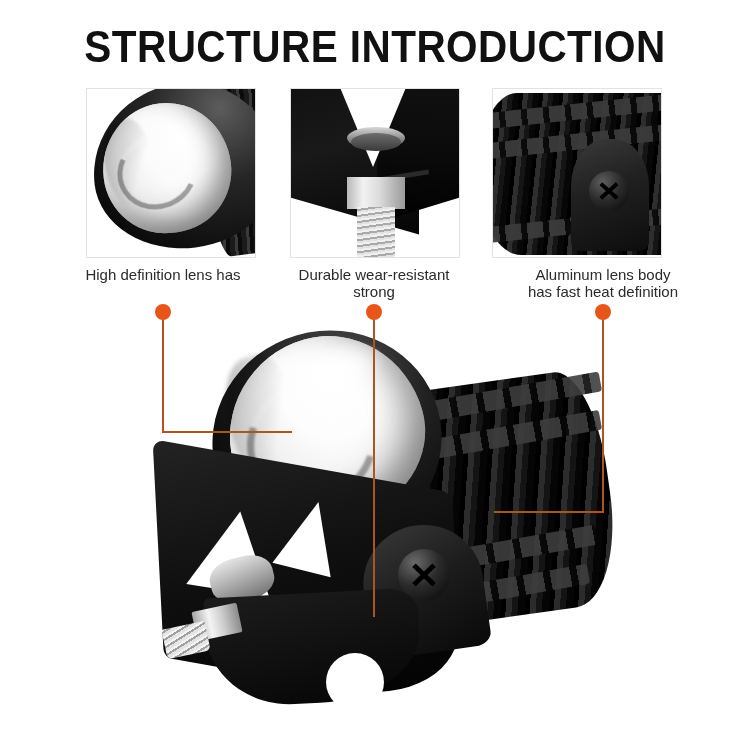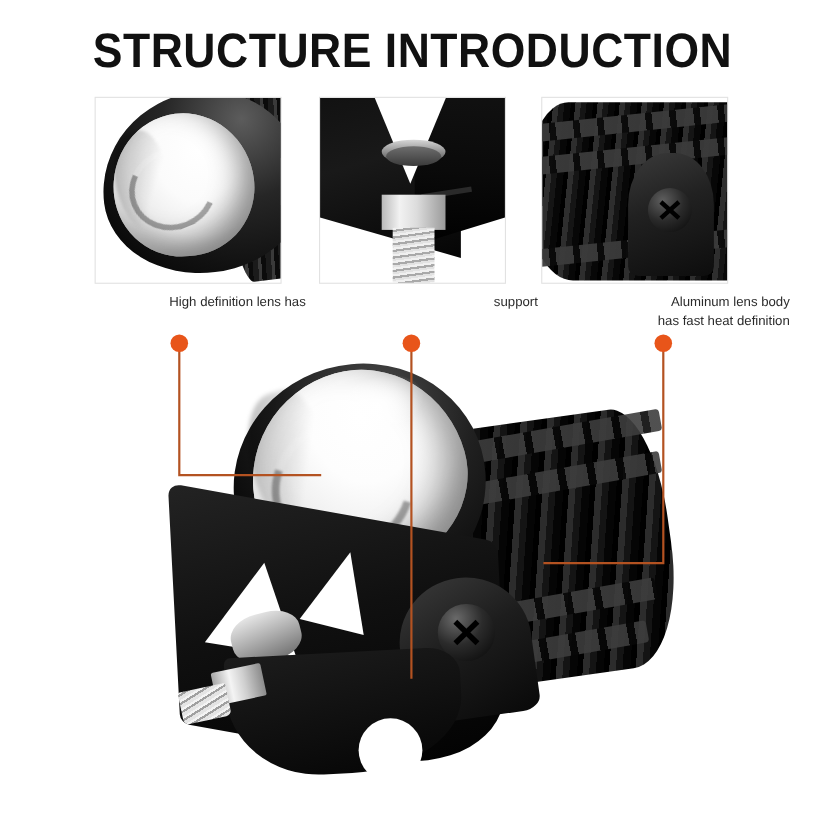--- a/index.html
+++ b/index.html
@@ -186,22 +186,22 @@
     left:50%; top:50%;
   }
   .t3-screw::before { width:22px; height:4px; transform:translate(-50%,-50%) rotate(42deg); }
   .t3-screw::after  { width:22px; height:4px; transform:translate(-50%,-50%) rotate(-42deg); }
 
   
   .caption {
     position:absolute;
     top:266px;
     width:230px;
-    text-align:right;
-    font-size:12px;
+    text-align:center;
+    font-size:15px;
     line-height:17px;
     color:#2b2b2b;
   }
   .caption.c1 { left:48px; }
   .caption.c2 { left:259px; }
   .caption.c3 { left:488px; }
 
   
   .connectors { position:absolute; left:0; top:0; width:750px; height:750px; }
 
@@ -393,21 +393,22 @@
       <div class="t3-finrow t3-f3"></div>
       <div class="t3-tab"></div>
       <div class="t3-screw"></div>
     </div>
   </div>
 
   <div class="caption c1" style="color: rgb(43, 43, 43);">
     <div>High definition lens has</div>
   </div>
   <div class="caption c2" style="color: rgb(43, 43, 43);">
-    <div>support</div>
+    <div>Durable wear-resistant</div>
+    <div>strong</div>
   </div>
   <div class="caption c3" style="color: rgb(43, 43, 43);">
     <div>Aluminum lens body</div>
     <div>has fast heat definition</div>
   </div>
 
   <div class="hero">
     <div class="hero-finbody"></div>
     <div class="hero-fin hf1"></div>
     <div class="hero-fin hf2"></div>

